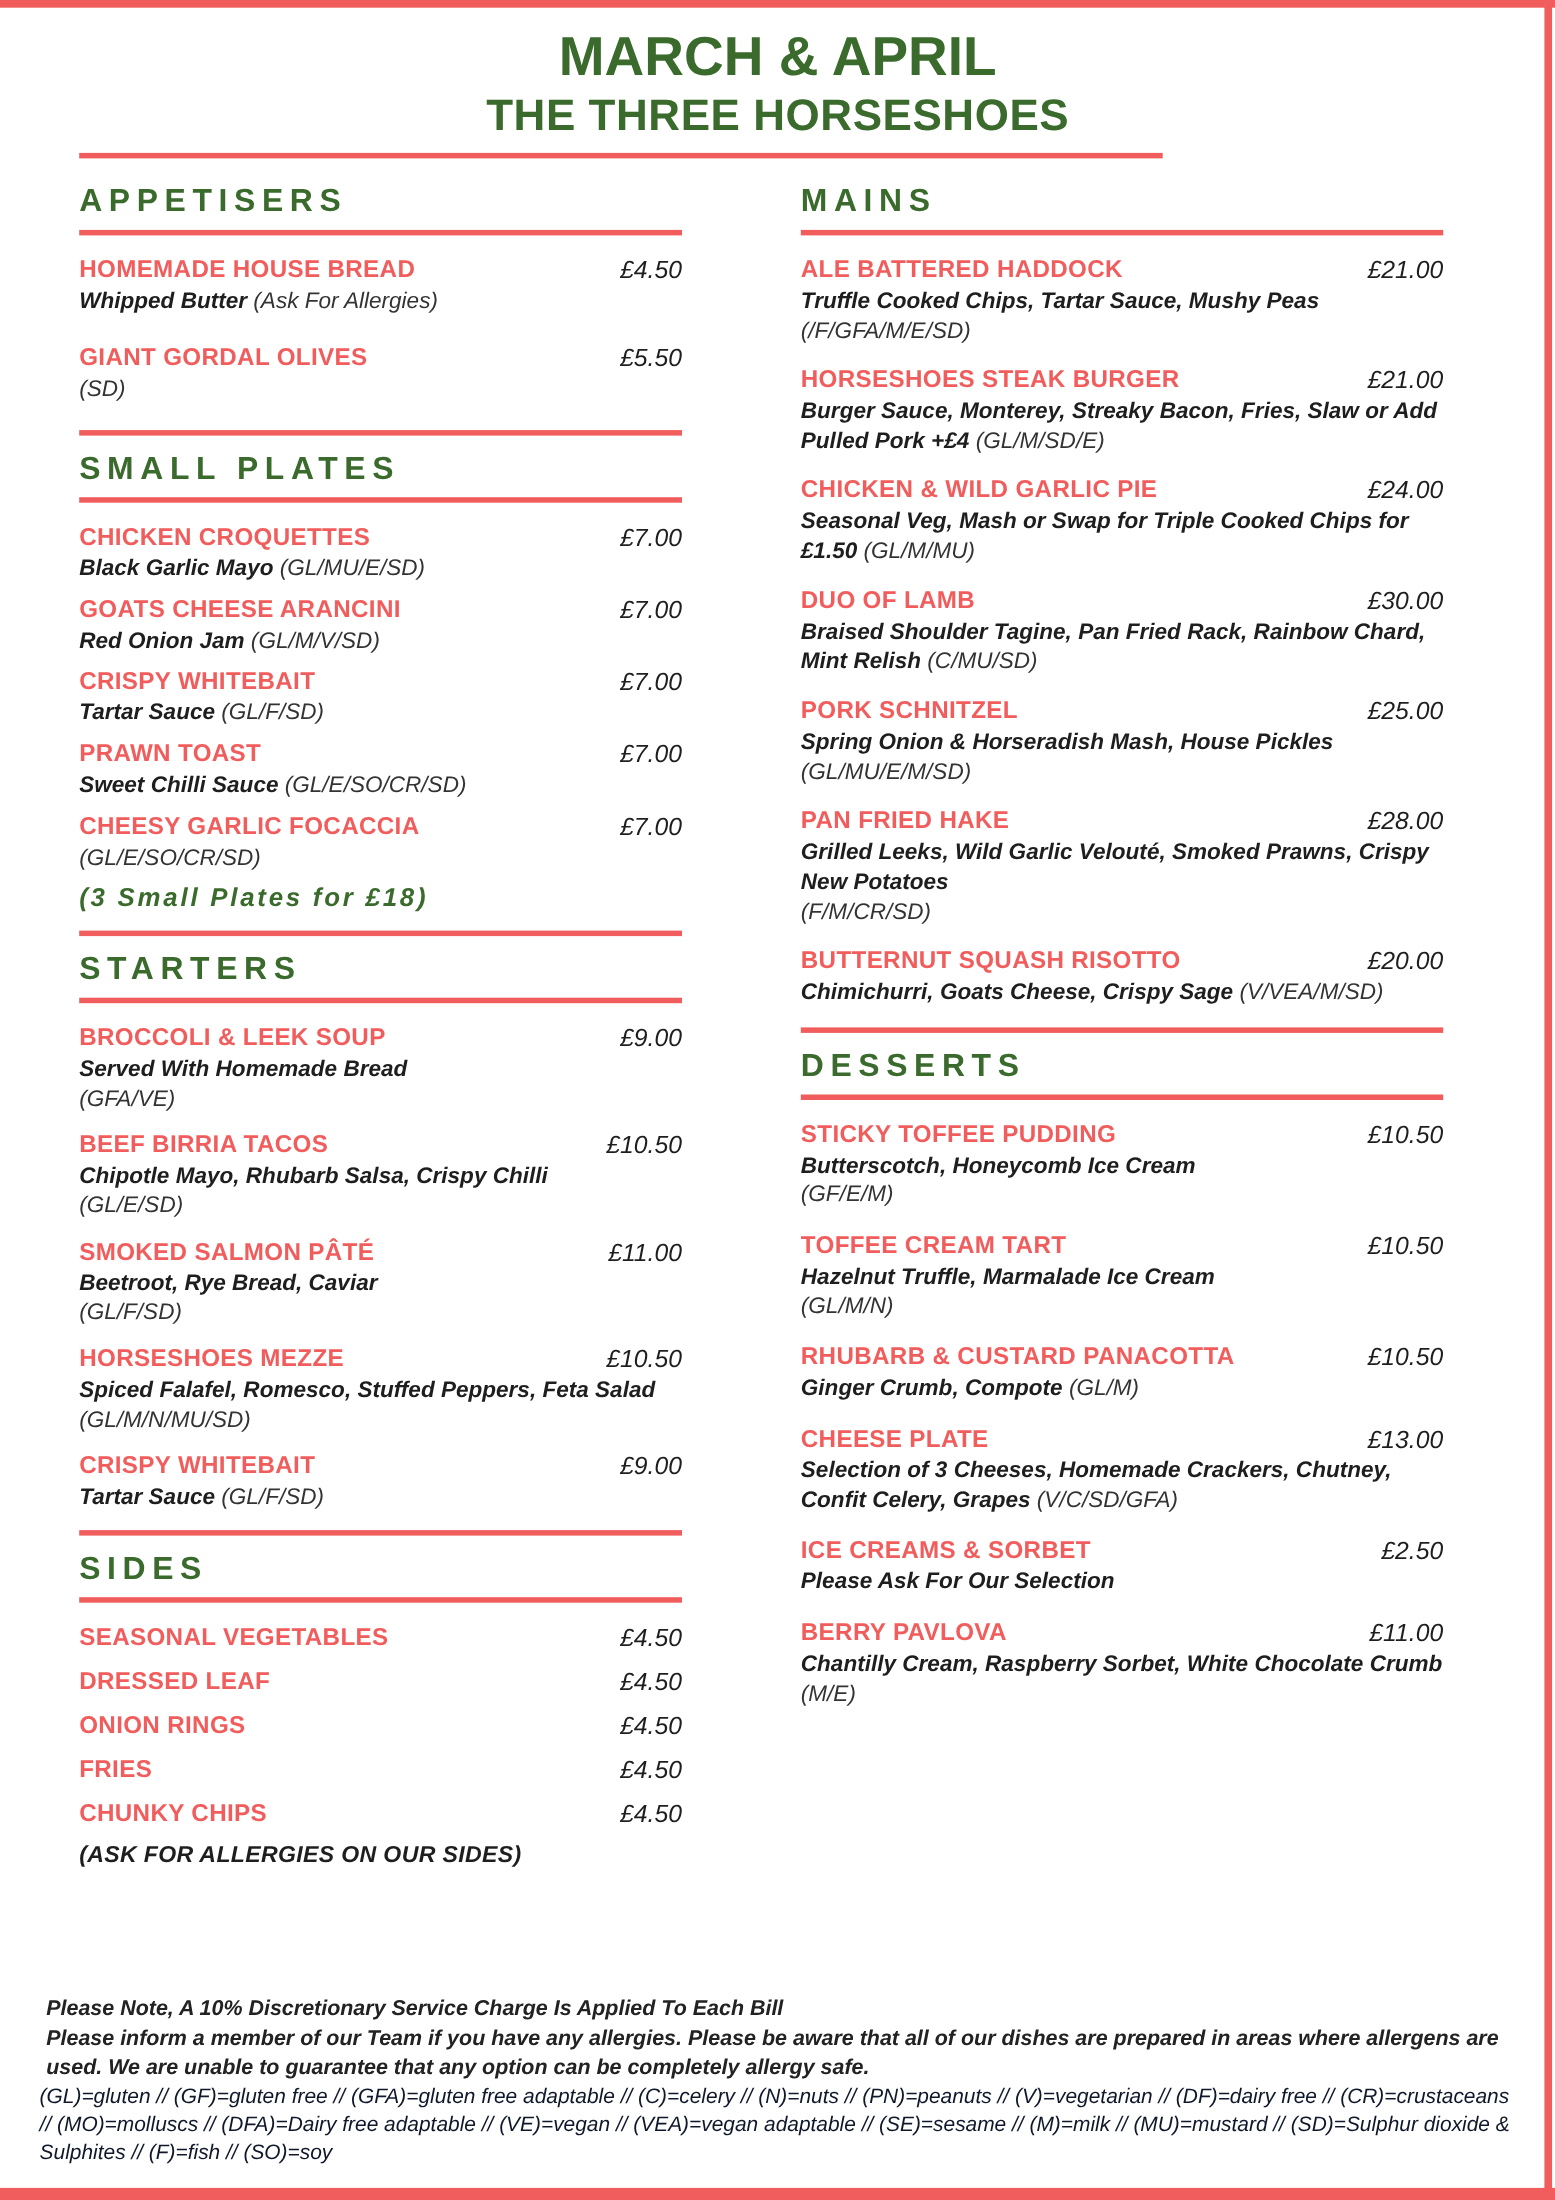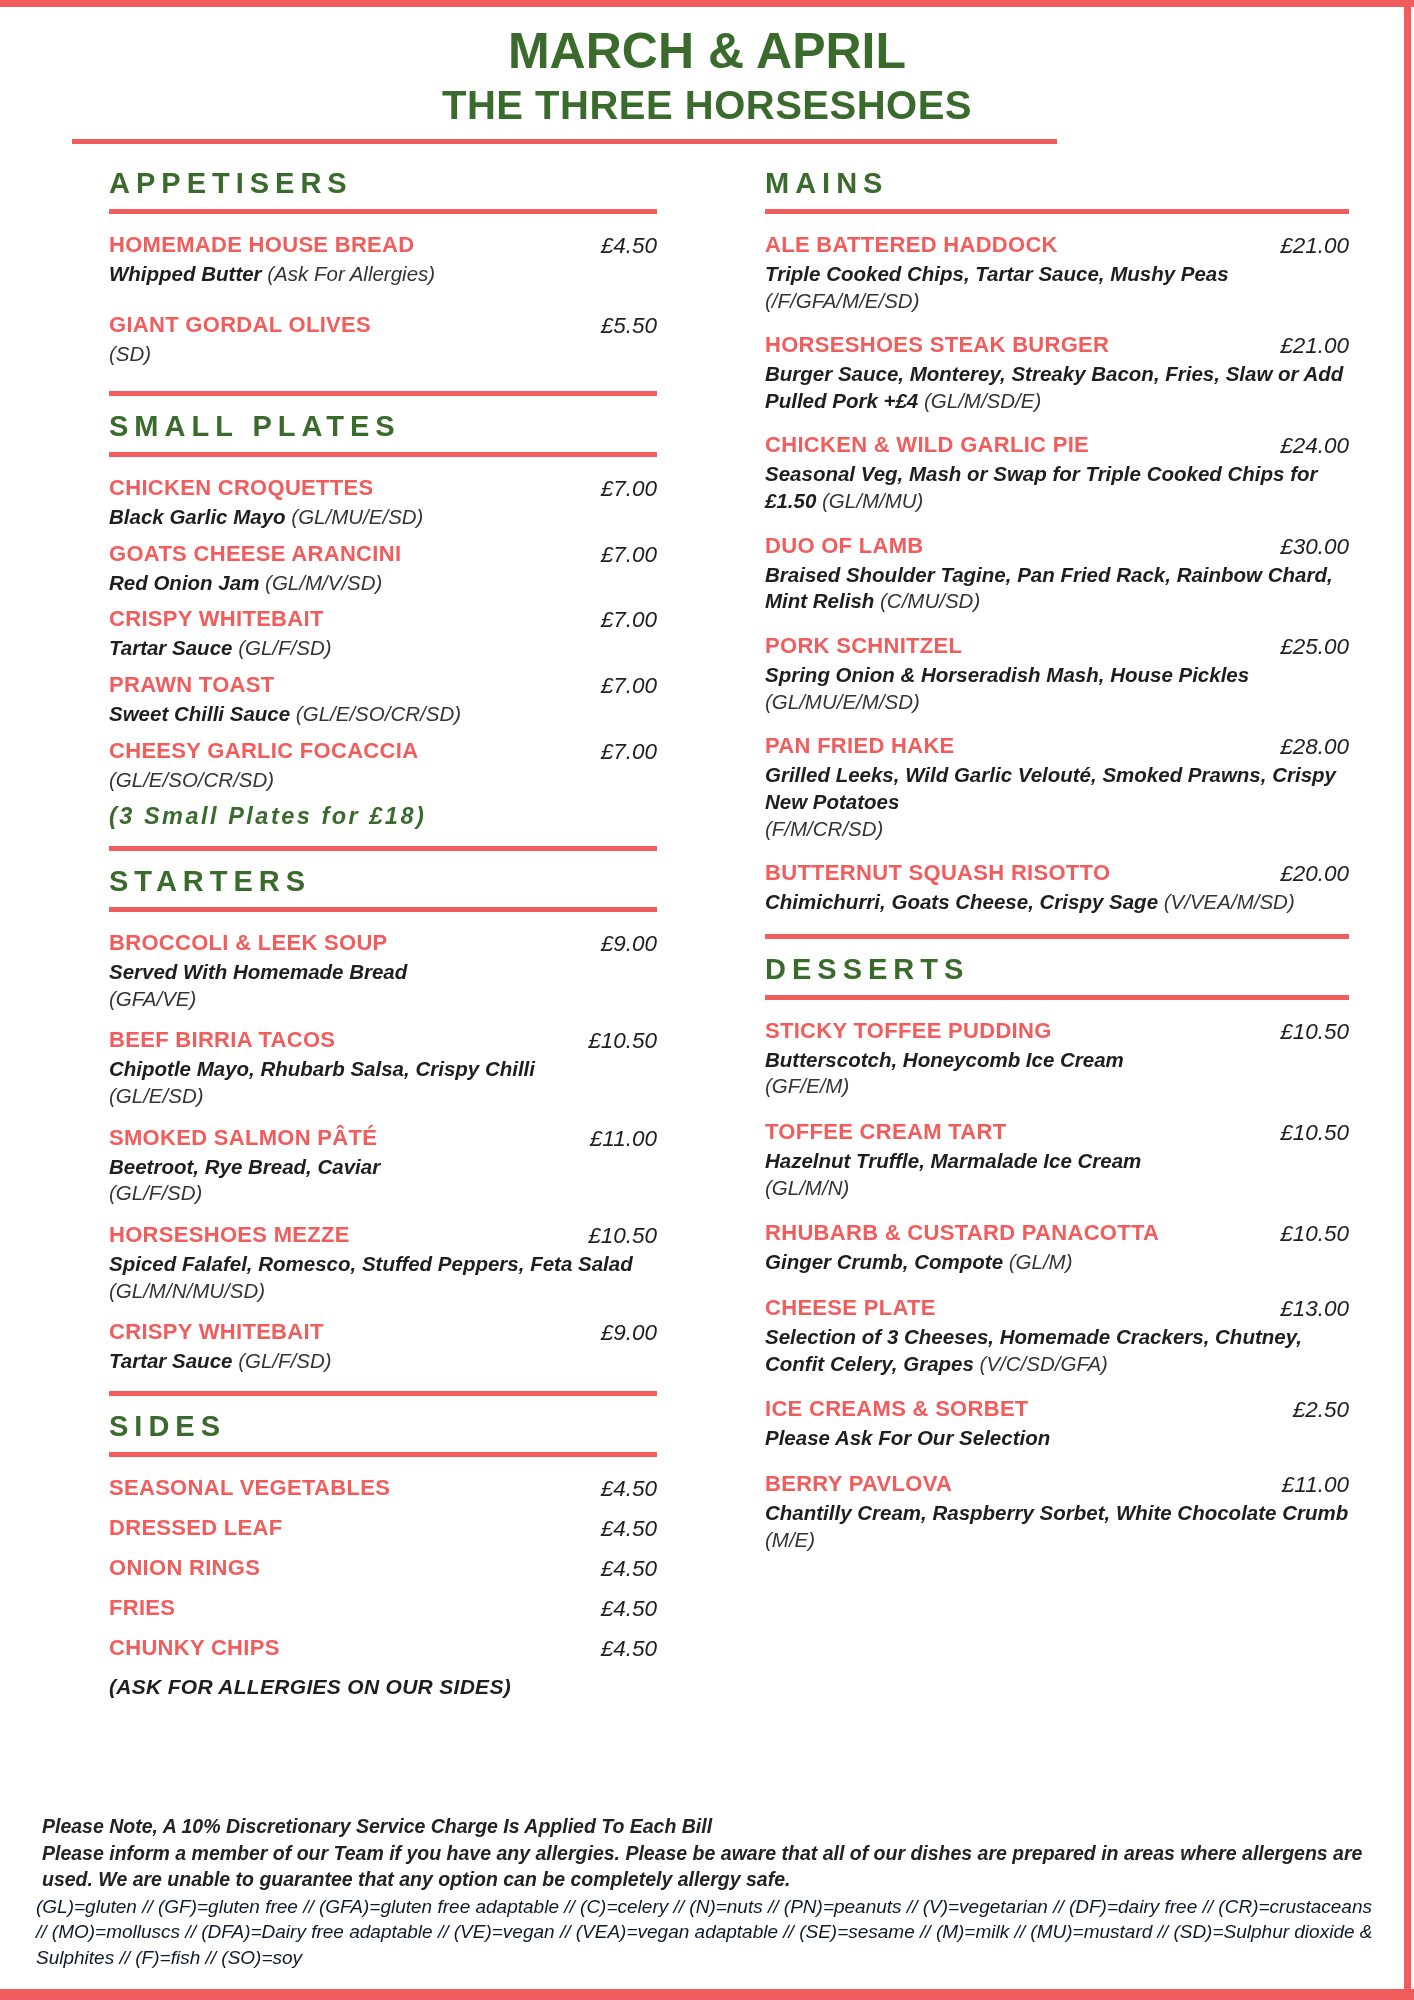--- a/index.html
+++ b/index.html
@@ -19,21 +19,21 @@
   .title {
     margin:0; text-align:center; color:var(--green);
     font-size:50px; font-weight:800; letter-spacing:0px; line-height:1.0;
   }
   .subtitle {
     margin-top:9px; text-align:center; color:var(--green);
     font-size:40px; font-weight:800; letter-spacing:0.5px; line-height:1.0;
   }
   .header-rule { margin:14px 0 0 72px; width:985px; height:5px; background:var(--salmon); }
 
-  .columns { display:flex; padding:24px 102px 0 109px; gap:108px; flex:1 1 auto; min-height:0; overflow:hidden; }
+  .columns { display:flex; padding:24px 102px 0 72px; gap:108px; flex:1 1 auto; min-height:0; overflow:hidden; }
   .col-left  { width:548px; flex:0 0 auto; }
   .col-right { width:584px; flex:0 0 auto; }
 
   .menu-section { --gap:16px; }
   .sep  { height:5px; background:var(--salmon); margin:16px 0 15px; }
   .section-title {
     margin:0; color:var(--green); font-size:29px; font-weight:800;
     letter-spacing:6px; line-height:1.1;
   }
   .rule { height:5px; background:var(--salmon); margin:9px 0 18px; }
@@ -236,21 +236,21 @@
         <section class="menu-section" style="--gap: 18px;">
 
     <h2 class="section-title">MAINS</h2>
     <div class="rule"></div>
     <div class="items">
             <div class="menu-item">
     <div class="item-row">
       <span class="item-name">ALE BATTERED HADDOCK</span>
       <span class="item-price">£21.00</span>
     </div>
-    <p class="item-desc"><span class="d">Triple Cooked Chips, Tartar Sauce, Mushy Peas</span> <span class="a">(/F/GFA/M/E/SD)</span></p>
+    <p class="item-desc"><span class="d">Truffle Cooked Chips, Tartar Sauce, Mushy Peas</span> <span class="a">(/F/GFA/M/E/SD)</span></p>
   </div>
             <div class="menu-item">
     <div class="item-row">
       <span class="item-name">HORSESHOES STEAK BURGER</span>
       <span class="item-price">£21.00</span>
     </div>
     <p class="item-desc"><span class="d">Burger Sauce, Monterey, Streaky Bacon, Fries, Slaw or Add Pulled Pork +£4</span> <span class="a">(GL/M/SD/E)</span></p>
   </div>
             <div class="menu-item">
     <div class="item-row">

